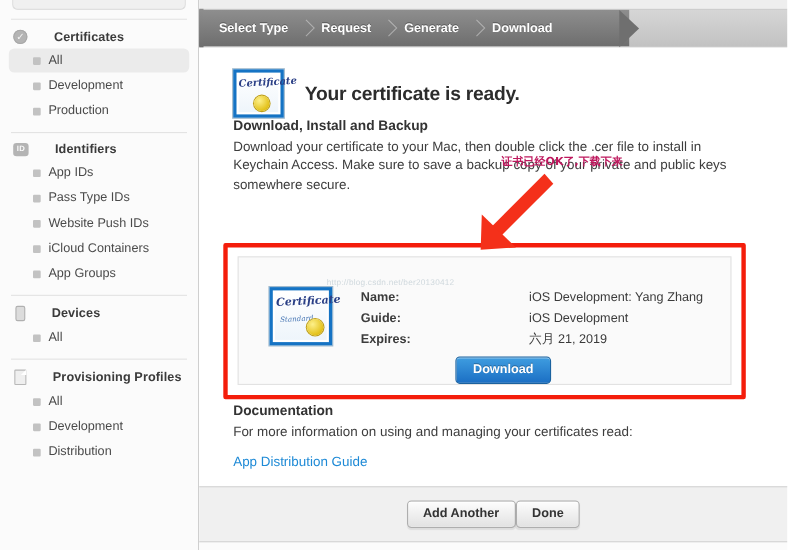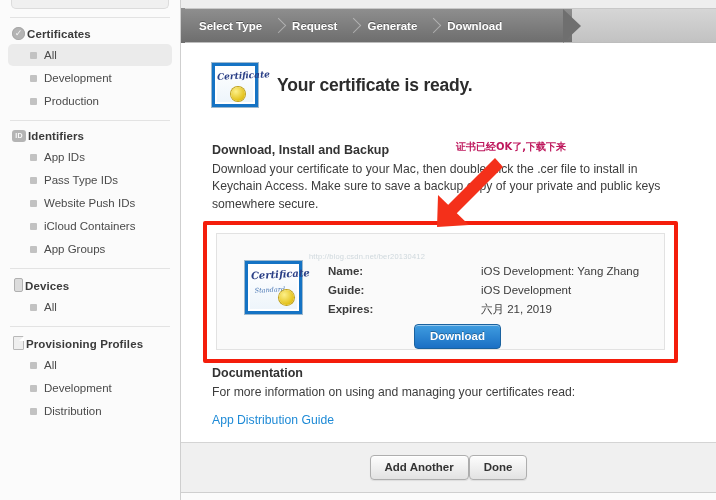--- a/index.html
+++ b/index.html
@@ -22,21 +22,21 @@
   .side-top-stub {
     height: 9px; margin: 0 3px 0 3px;
     background: #f0f0f0;
     border: 1px solid #dcdcdc; border-top: none;
     border-radius: 0 0 5px 5px;
   }
   .side-divider {
     height: 1px; background: #e3e3e3; margin: 8px 2px 7px 2px;
   }
   .side-group-head {
-    display: flex; align-items: flex-end; gap: 2px;
+    display: flex; align-items: center; gap: 24px;
     padding: 2px 4px 3px 4px;
   }
   .side-group-label {
     font-size: 11.5px; font-weight: bold; color: #3b3b3b;
     letter-spacing: .1px; white-space: nowrap;
   }
   .side-item {
     display: flex; align-items: center; gap: 7px;
     height: 22px; padding-left: 22px;
     border-radius: 5px;
@@ -154,38 +154,38 @@
     position: absolute; border-radius: 50%;
     background: radial-gradient(circle at 35% 32%, #fdf08a, #e3c119 70%, #c9a714);
     box-shadow: 0 0 0 1px #c0a018;
   }
   #hero-cert { width: 46px; height: 44px; }
   #hero-cert .script { font-size: 9px; top: 16%; }
   #hero-cert .seal { width: 14px; height: 14px; right: 25%; bottom: 8%; }
 
   
   .section { padding: 0 31px; }
-  #download-section { margin-top: 36px; }
+  #download-section { }
   .sec-head { font-size: 12.5px; font-weight: bold; color: #333333; margin-bottom: 4px; }
   .sec-body { font-size: 12.2px; color: #3d3d3d; line-height: 1.42; max-width: 452px; }
 
   
   #cert-callout {
     position: absolute; left: 22px; top: 221px;
     width: 475px; height: 142px;
     border: 4px solid #f41d0b;
     border-radius: 2px;
     background: #ffffff;
   }
   #cert-box {
     position: absolute; left: 9px; top: 8px; right: 9px; bottom: 9px;
     background: #fafafa; border: 1px solid #e2e2e2;
   }
   #watermark {
-    position: absolute; left: 92px; top: 18px;
+    position: absolute; left: 80px; top: 18px;
     font-size: 7.5px; color: #cfd8dd; letter-spacing: .2px;
     white-space: nowrap; user-select: none;
   }
   #cert-row { position: absolute; left: 28px; top: 27px; display: flex; gap: 26px; }
   #box-cert { width: 57px; height: 53px; }
   #box-cert .script { font-size: 10px; top: 13%; }
   #box-cert .script2 { font-size: 6.5px; }
   #box-cert .seal { width: 15px; height: 15px; right: 9%; bottom: 12%; }
   .field-rows { display: flex; flex-direction: column; gap: 4px; padding-top: 3px; }
   .field-row { display: flex; font-size: 11.5px; line-height: 15px; gap: 40px; }

